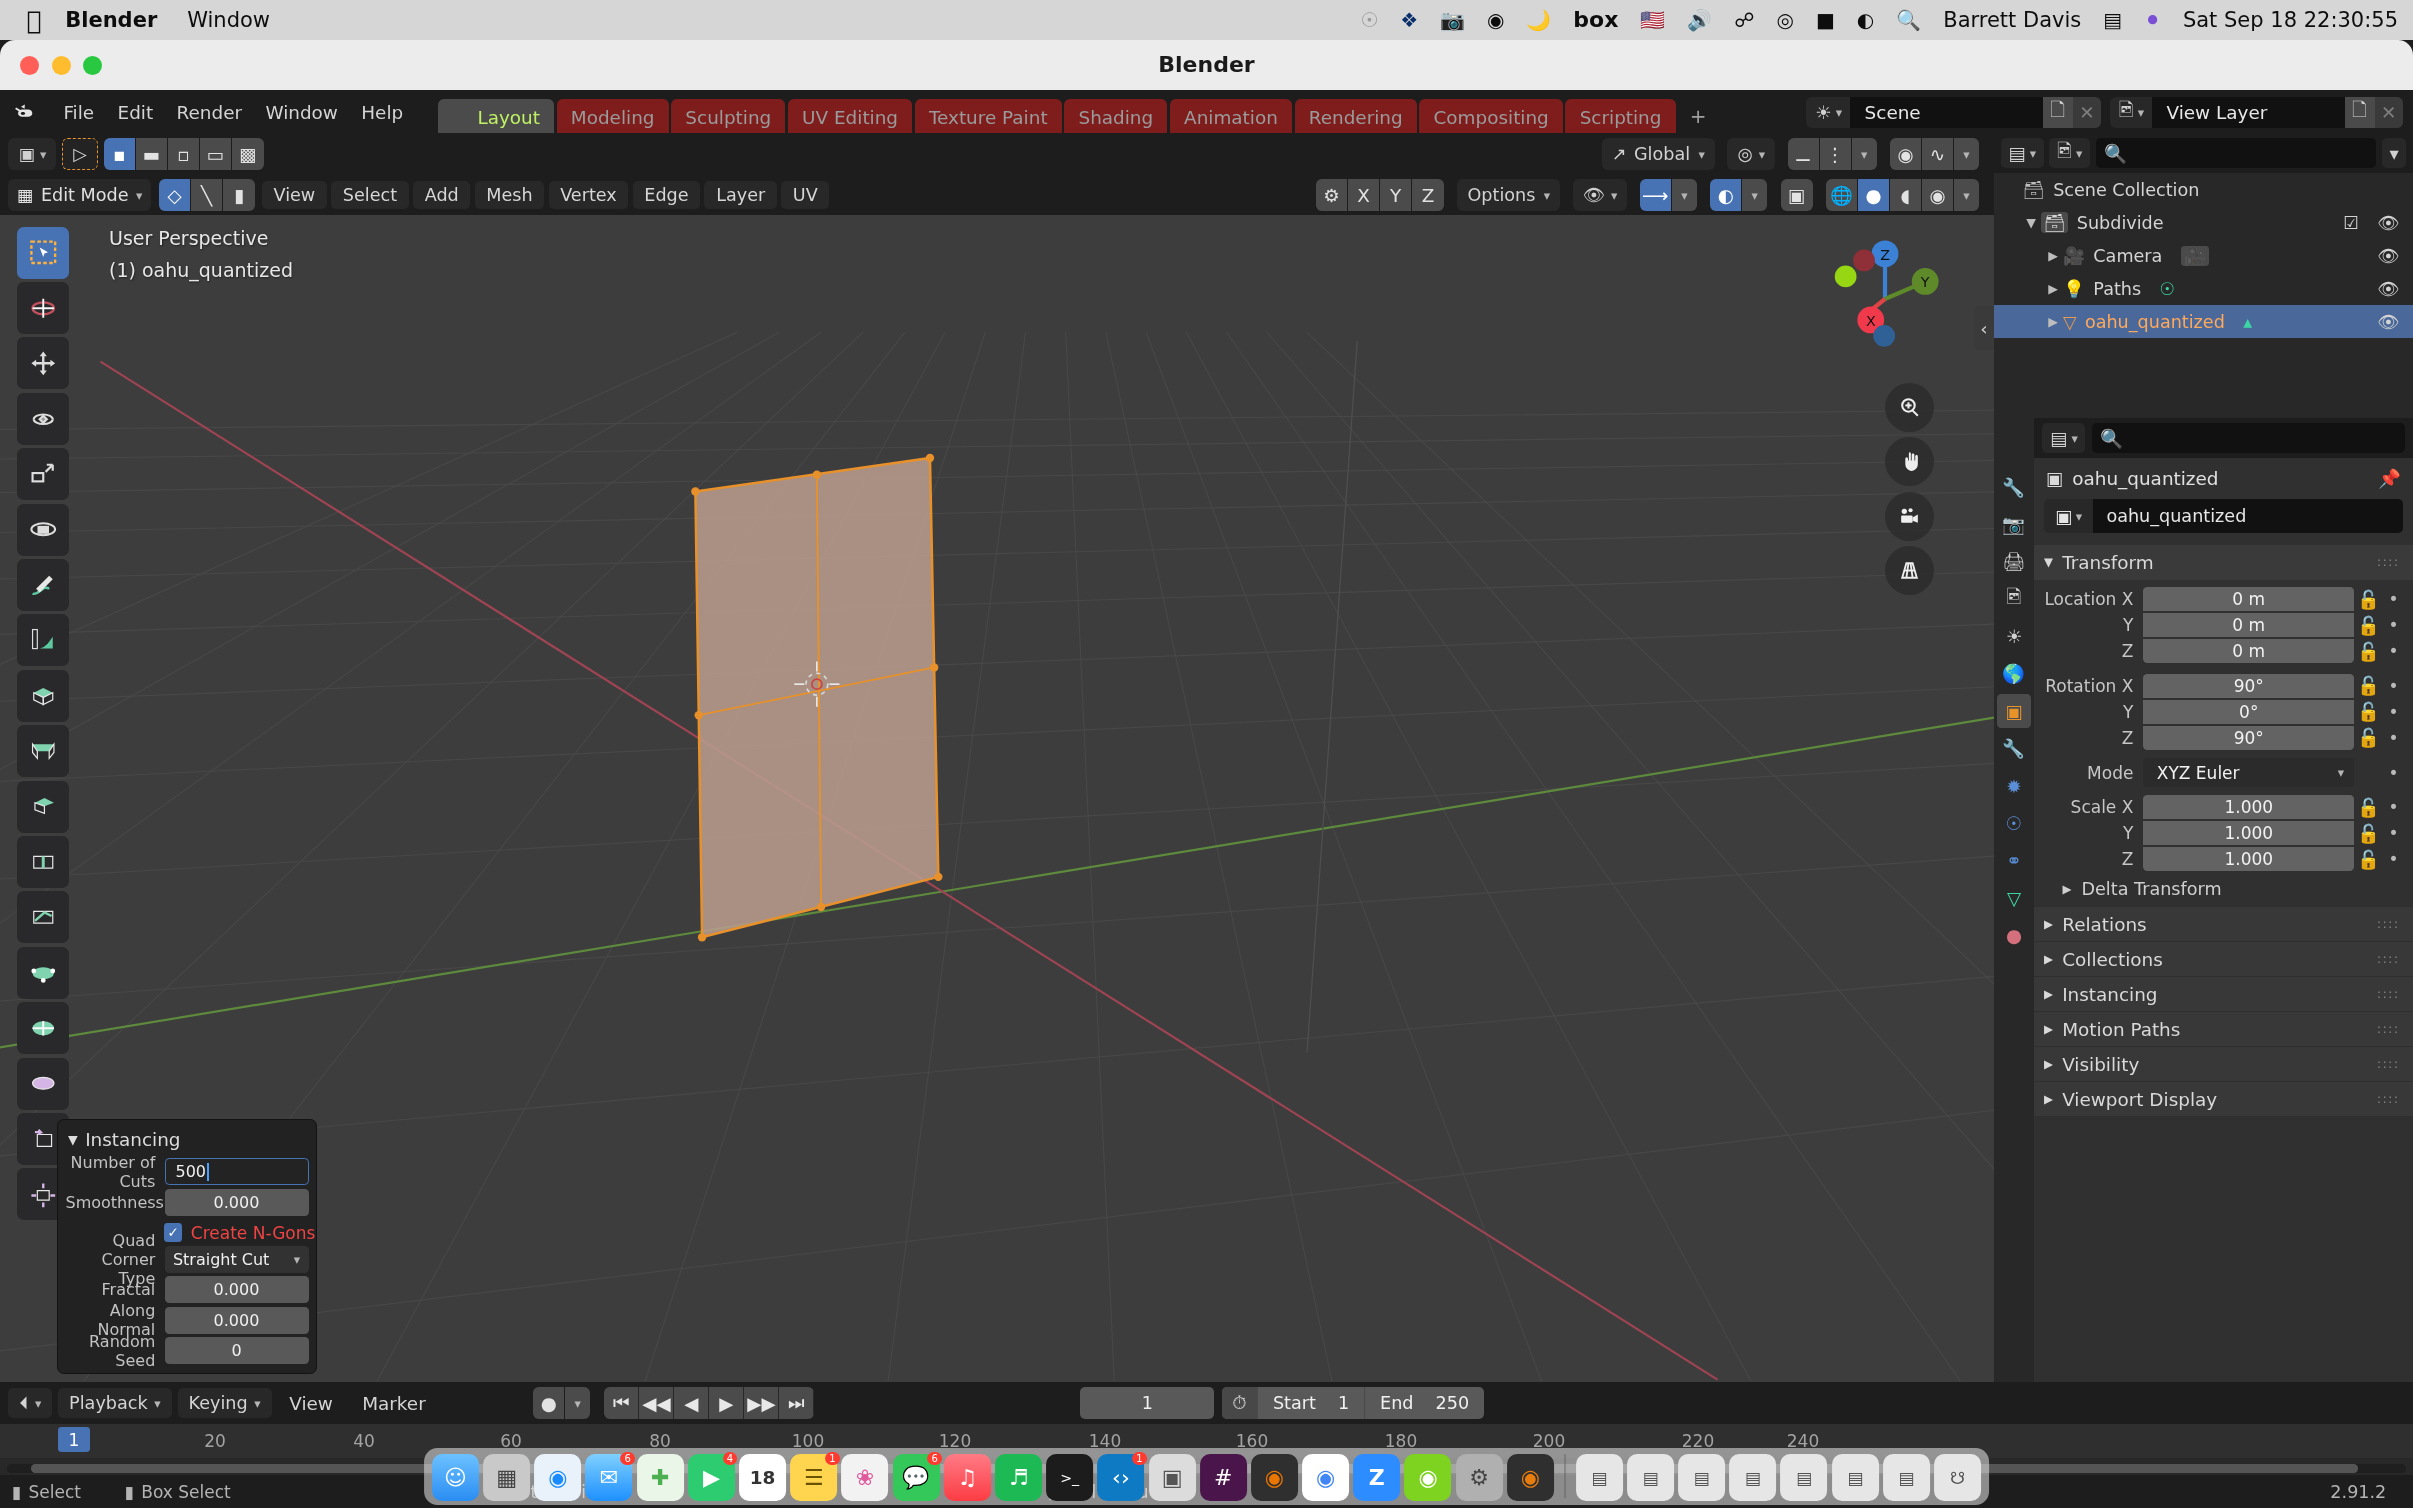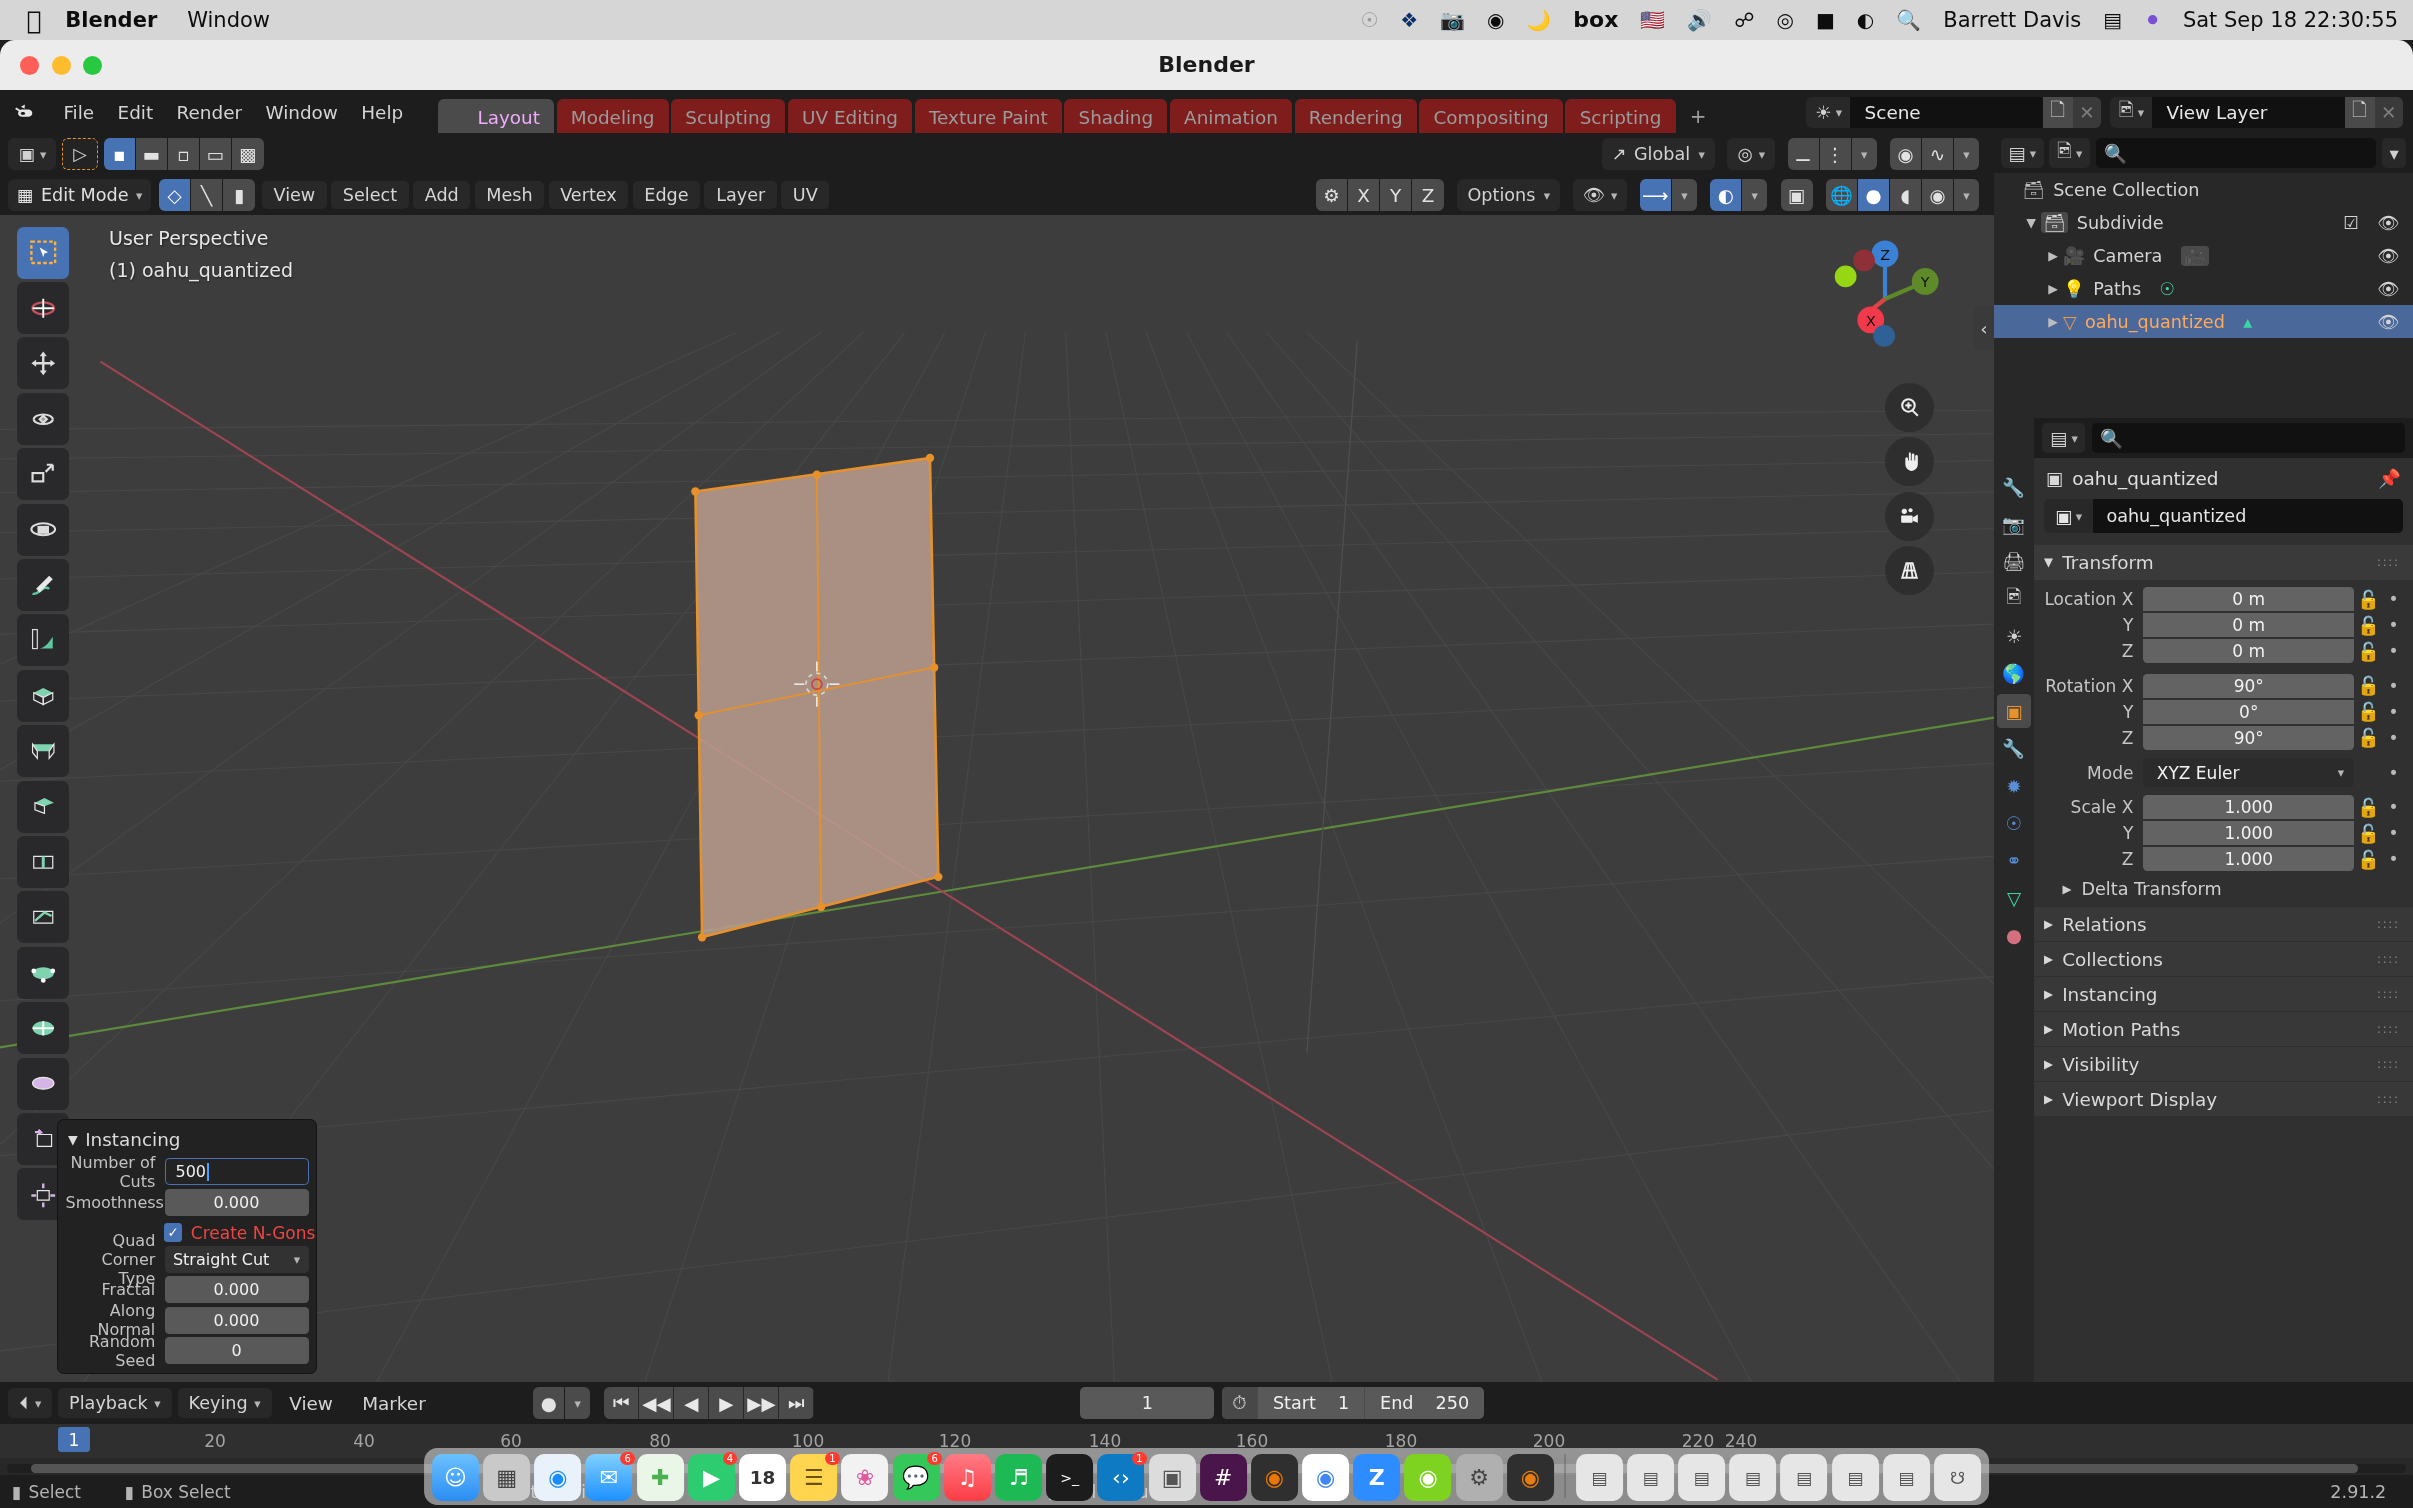--- a/index.html
+++ b/index.html
@@ -51,21 +51,21 @@
     position: absolute; top: 0; left: 0; width: 2413px; height: 42px;
     background: #1d1d1d; display: flex; align-items: center; padding-left: 11.7px;
   }
   .blender-logo { width: 25px; height: 25px; margin-right: 15px; }
   .menu-btn { font-size: 18.4px; color: #d4d4d4; padding: 4.2px 11.7px; border-radius: 3.4px; }
   #ws-tabs { display: flex; align-items: flex-end; height: 42px; margin-left: 23.5px; }
   .ws-tab {
     font-size: 18.4px; color: #9b9b9b; padding: 7.5px 14.2px 6.7px;
     background: #7f1d1d; margin-right: 2.5px; border-radius: 5.9px 5.9px 0 0; height: 34px;
   }
-  .ws-tab.active { background: #4b4b4b; color: #f0abfc; padding-left: 39px; }
+  .ws-tab.active { background: #4b4b4b; color: #bef264; padding-left: 39px; }
   .ws-plus { color: #a0a0a0; font-size: 20px; padding: 5px 11.7px; }
   #topbar-right { margin-left: auto; display: flex; align-items: center; padding-right: 10px; gap: 8.4px; }
   .id-block { display: flex; align-items: center; background: #282828; border-radius: 5.9px; height: 31px; }
   .id-icon { display: flex; align-items: center; gap: 4.2px; padding: 0 7.5px 0 9.2px; color: #d0d0d0; }
   .id-name { background: #111111; height: 31px; display: flex; align-items: center;
              padding: 0 15px; color: #e8e8e8; font-size: 18.4px; min-width: 193px; }
   .id-copy { background: #4a4a4a; width: 30px; height: 31px; display: flex; align-items: center; justify-content: center; color: #d6d6d6; }
   .id-x { width: 28.5px; height: 31px; display: flex; align-items: center; justify-content: center; color: #7e7e7e; font-size: 18.4px; border-radius: 0 5.9px 5.9px 0; background:#3a3a3a; }
 
   
@@ -912,21 +912,21 @@
       <span class="tick" style="left:364px">40</span>
       <span class="tick" style="left:511px">60</span>
       <span class="tick" style="left:660px">80</span>
       <span class="tick" style="left:808px">100</span>
       <span class="tick" style="left:955px">120</span>
       <span class="tick" style="left:1105px">140</span>
       <span class="tick" style="left:1252px">160</span>
       <span class="tick" style="left:1401px">180</span>
       <span class="tick" style="left:1549px">200</span>
       <span class="tick" style="left:1698px">220</span>
-      <span class="tick" style="left:1741px">240</span>
+      <span class="tick" style="left:1803px">240</span>
     </div>
     <div id="tl-scroll">
       <div class="sc-track">
           <div class="sc-thumb"></div>
         </div>
     </div>
   </div>
 
   <div id="statusbar">
     <span class="sb-item">

